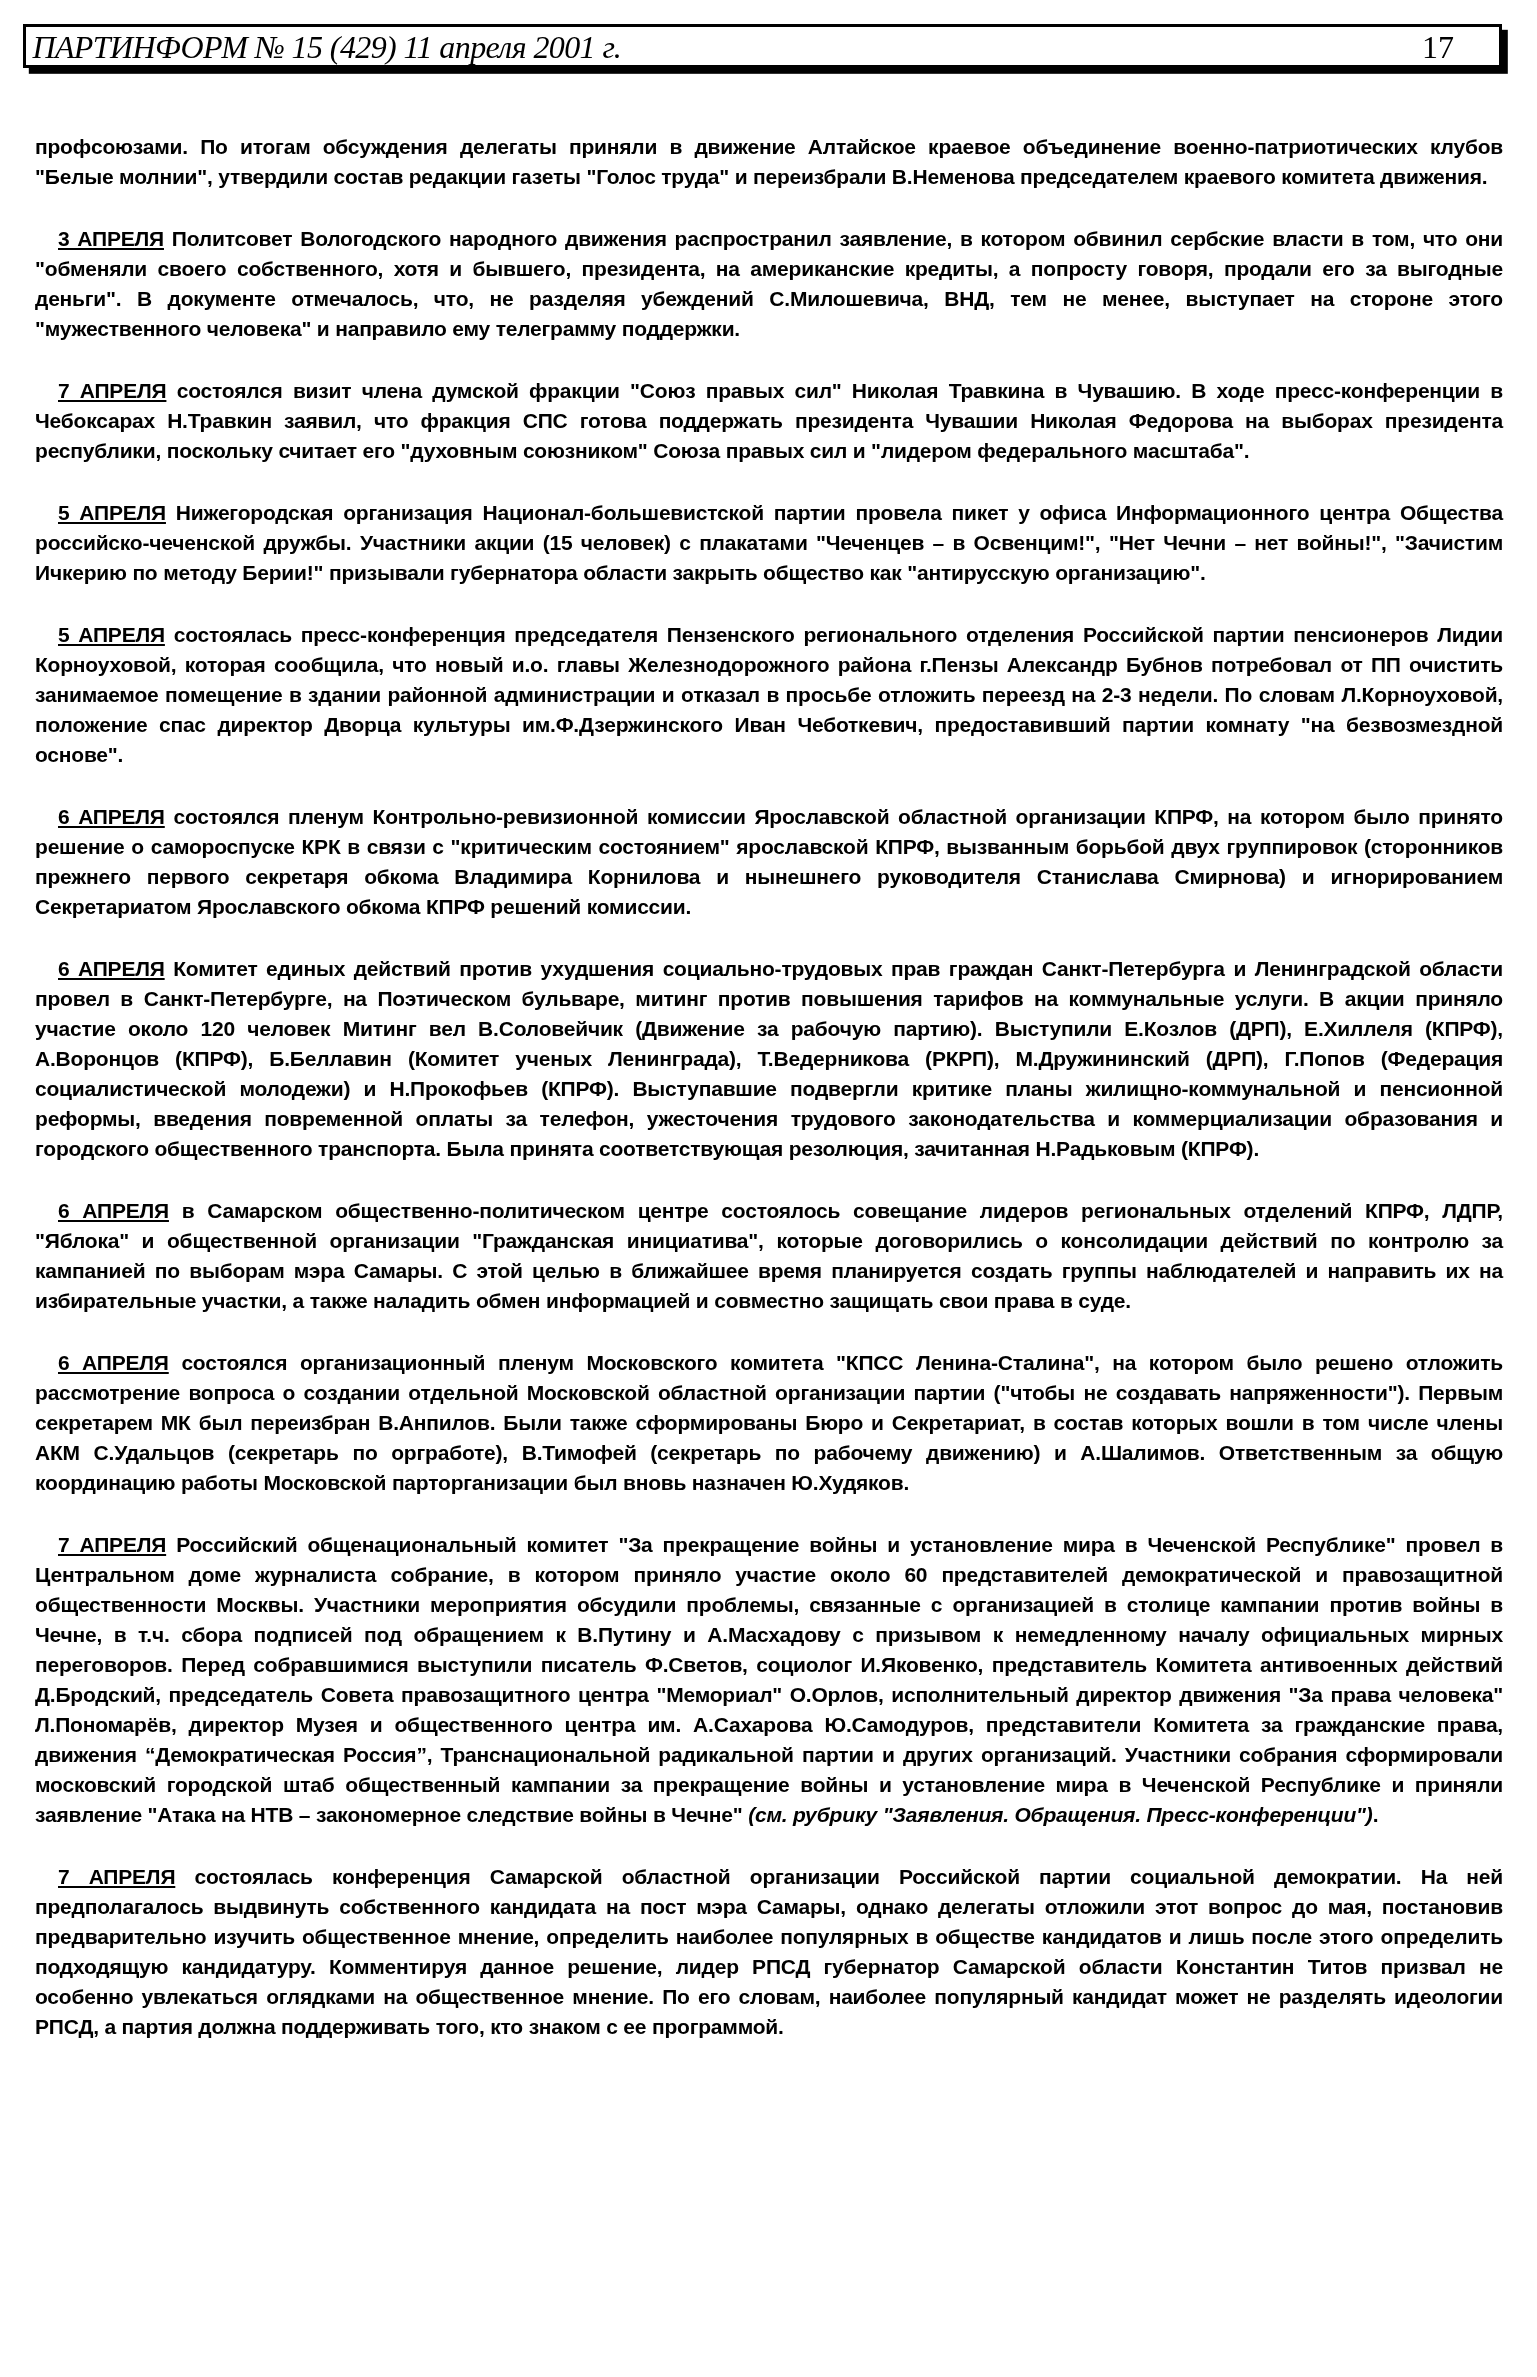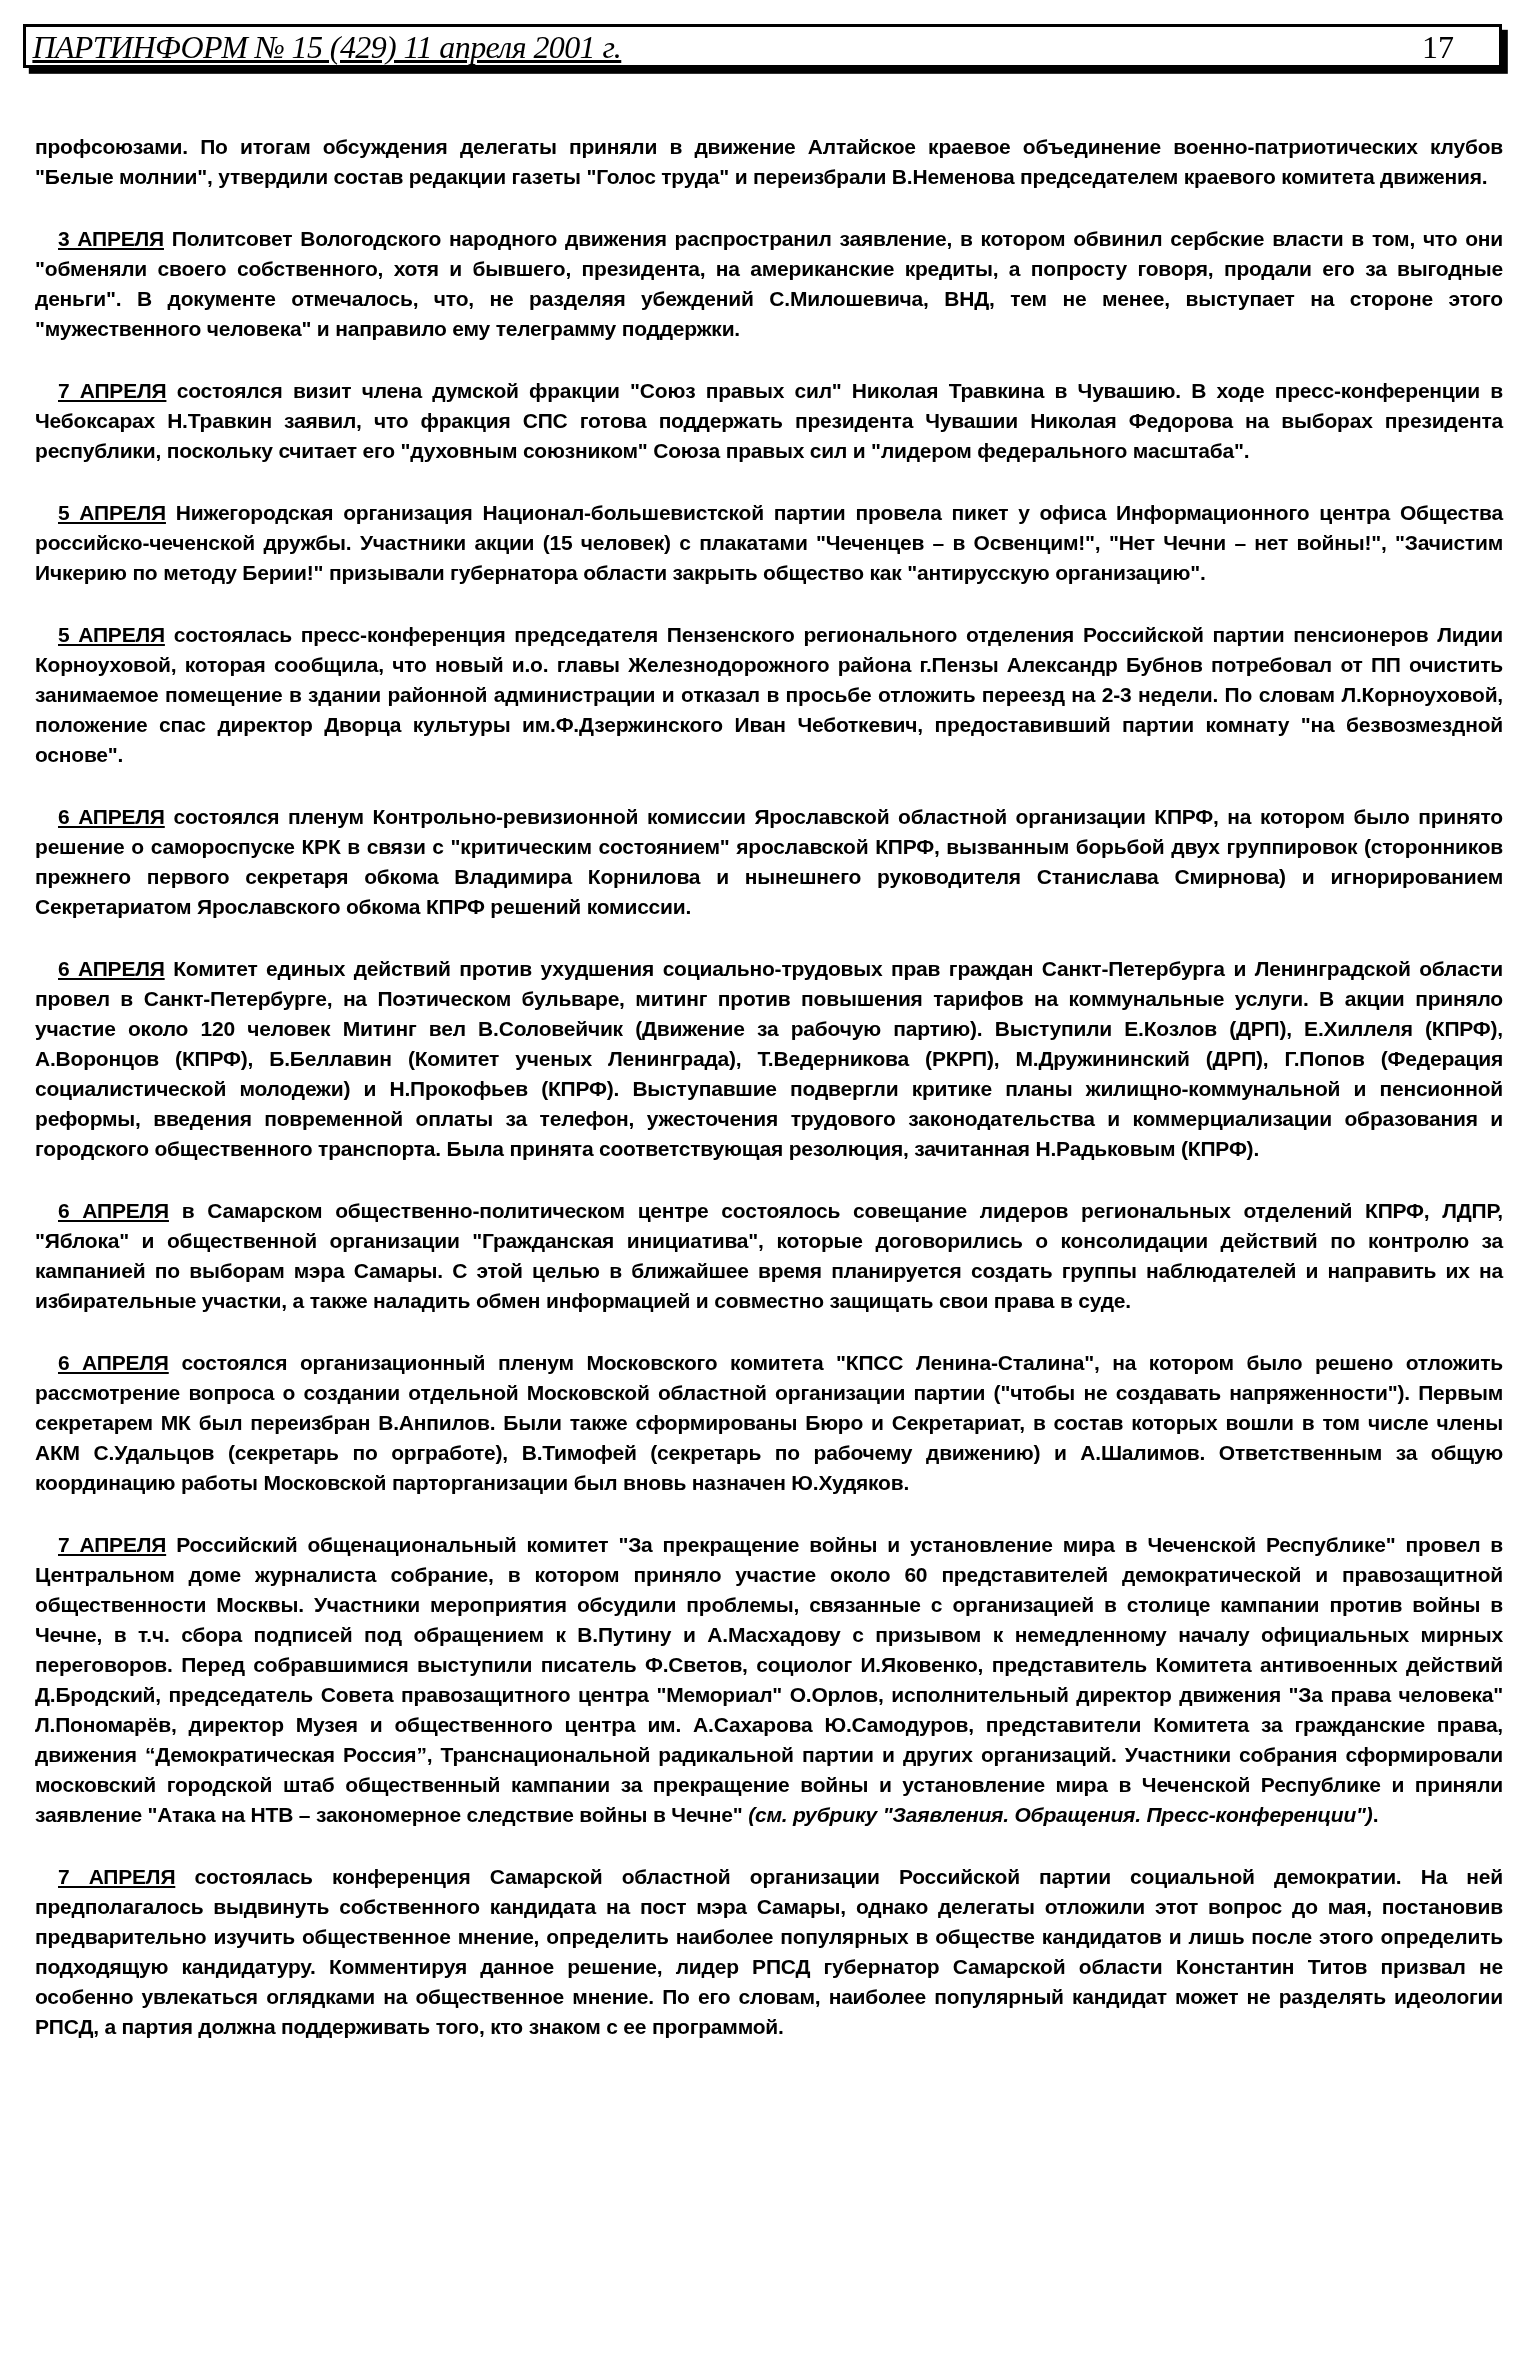--- a/index.html
+++ b/index.html
@@ -4,21 +4,21 @@
 <style>
   html, body { margin: 0; padding: 0; background: #ffffff; }
   body { width: 1537px; height: 2377px; position: relative; overflow: hidden; color: #000; }
   .header {
     position: absolute; left: 23px; top: 24px; width: 1473px; height: 38px;
     border: 3.2px solid #000; background: #fff;
     box-shadow: 5.8px 5.8px 0 #000;
     font-family: "Liberation Serif", "DejaVu Serif", serif; font-style: italic;
     font-size: 32px; line-height: 38px;
   }
-  .header .title { position: absolute; left: 6.4px; top: 1.3px; letter-spacing: -0.6px; text-decoration: underline; }
+  .header .title { position: absolute; left: 6.4px; top: 1.3px; letter-spacing: -0.6px; }
   .header .page { position: absolute; right: 45px; top: 1.3px; font-style: normal; }
   .content {
     position: absolute; left: 35px; top: 132px; width: 1468px;
     font-family: "Liberation Sans", "DejaVu Sans", sans-serif; font-weight: bold;
     font-size: 21px; line-height: 30px; text-align: justify;
     letter-spacing: -0.2px;
   }
   .para { margin: 0 0 32px 0; text-indent: 23px; }
   .para.first { text-indent: 0; }
   .date { font-weight: bold; text-decoration: underline; }

